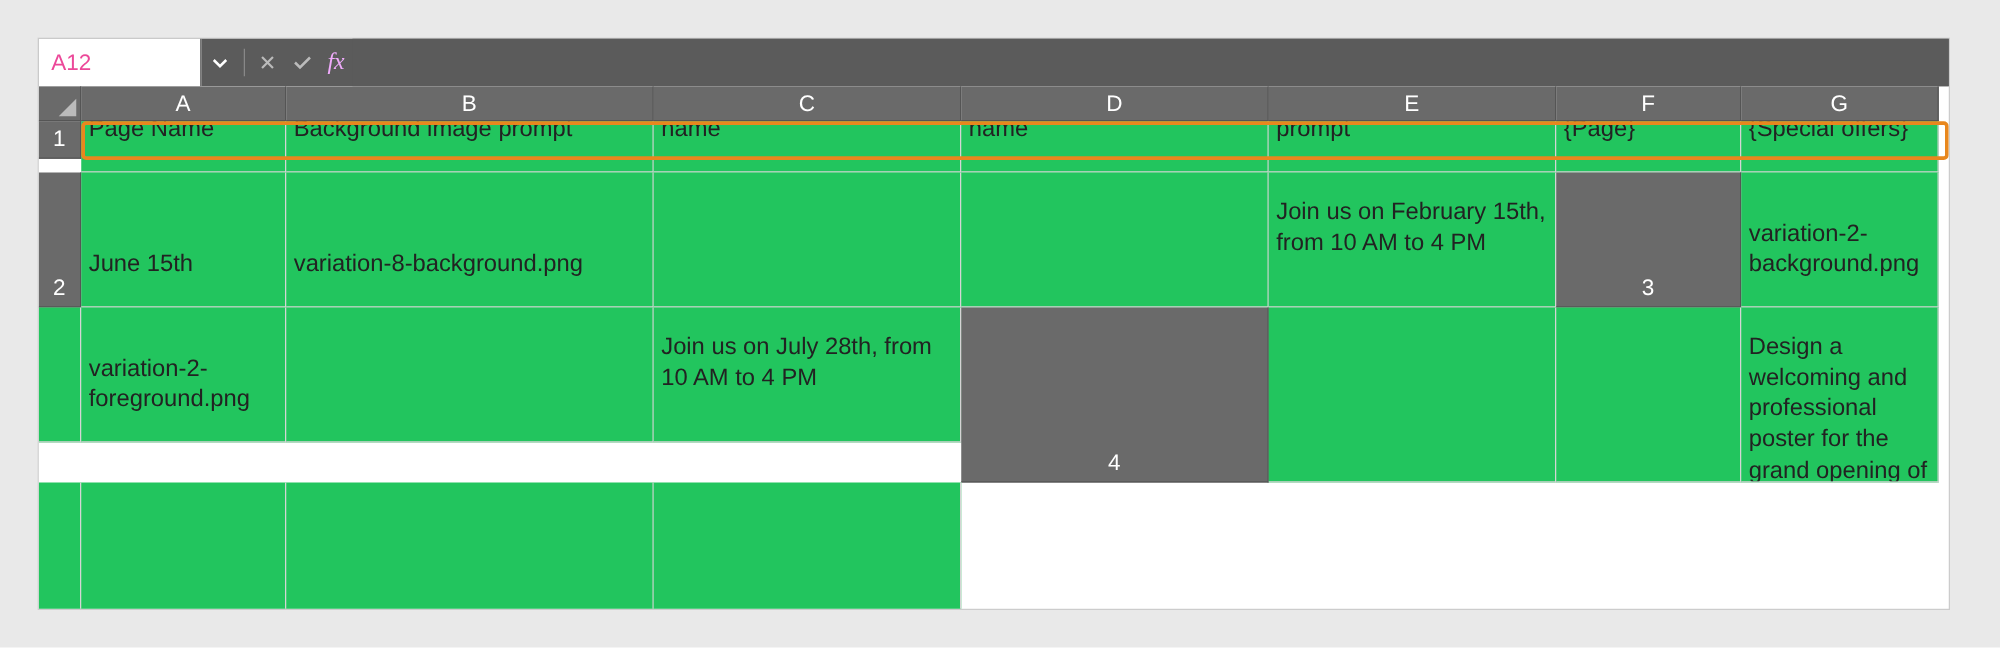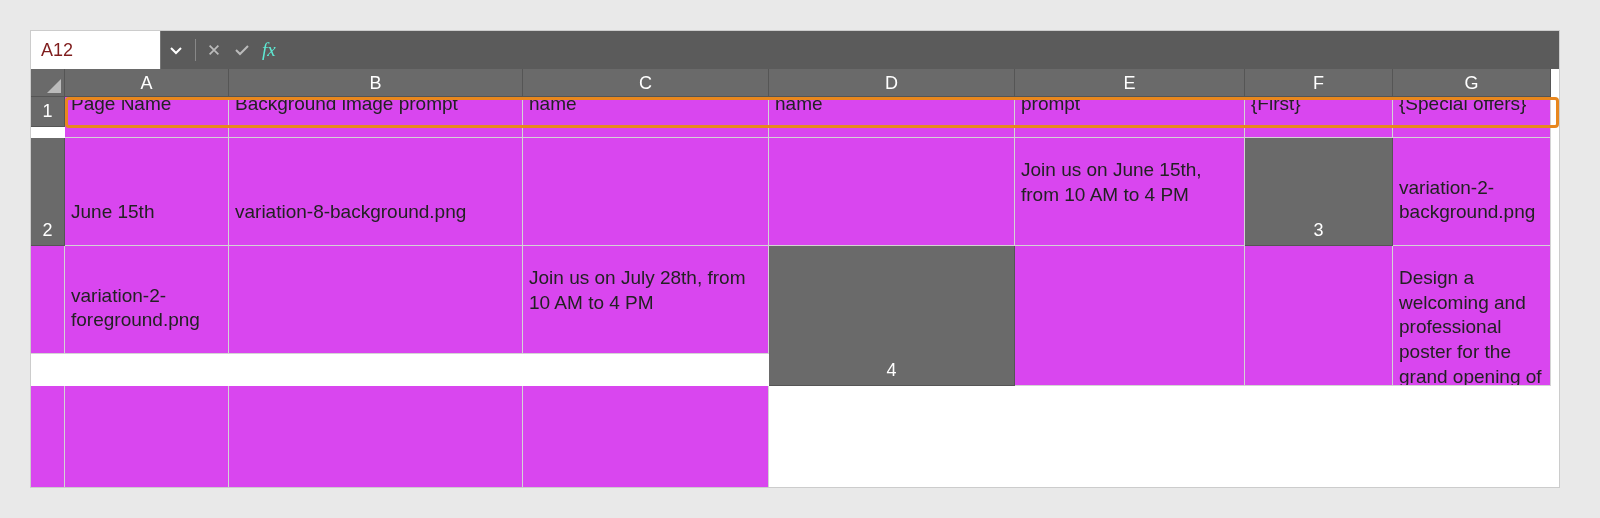--- a/index.html
+++ b/index.html
@@ -29,21 +29,21 @@
       background: #5b5b5b;
       display: flex;
       align-items: center;
       color: #fff;
       font-size: 17px;
     }
     .name-box {
       width: 130px;
       height: 38px;
       background: #fff;
-      color: #7f1d1d;
+      color: #ec4899;
       display: flex;
       align-items: center;
       padding-left: 10px;
       border-right: 1px solid #777;
       font-size: 18px;
     }
     .name-box-dd {
       width: 30px;
       display: flex;
       align-items: center;
@@ -63,21 +63,21 @@
       display: flex;
       align-items: center;
       justify-content: center;
       color: #b5b5b5;
       font-size: 18px;
     }
     .fx-label {
       font-style: italic;
       font-family: "Times New Roman", serif;
       font-size: 19px;
-      color: #5eead4;
+      color: #f0abfc;
       padding: 0 6px;
     }
     .formula-input {
       flex: 1;
       height: 38px;
       background: #5b5b5b;
       border: none;
       color: #fff;
       font-size: 17px;
       padding-left: 8px;
@@ -126,21 +126,21 @@
       text-align: center;
       font-size: 18px;
       border-right: 1px solid #555;
       border-bottom: 1px solid #555;
       display: flex;
       align-items: flex-end;
       justify-content: center;
       padding-bottom: 4px;
     }
     .cell {
-      background: #d946ef;
+      background: #22c55e;
       color: #222;
       font-size: 19px;
       border-right: 1px solid #d4d4d4;
       border-bottom: 1px solid #d4d4d4;
       padding: 20px 6px;
       display: flex;
       align-items: flex-end;
       line-height: 1.3;
       overflow: hidden;
     }
@@ -203,29 +203,29 @@
     <div class="col-h">E</div>
     <div class="col-h">F</div>
     <div class="col-h">G</div>
 
     <div class="row-h" style="height:30px">1</div>
     <div class="cell" style="height:30px">Page Name</div>
     <div class="cell" style="height:30px">Background image prompt</div>
     <div class="cell" style="height:30px">Background image file name</div>
     <div class="cell" style="height:30px">Foreground image file name</div>
     <div class="cell" style="height:30px">Foreground image prompt</div>
-    <div class="cell" style="height:30px">{First}</div>
+    <div class="cell" style="height:30px">{Page}</div>
     <div class="cell" style="height:40px">{Special offers}</div>
 
     <div class="row-h" style="height:108px">2</div>
     <div class="cell" style="height:108px">June 15th</div>
     <div class="cell" style="height:108px">variation-8-background.png</div>
     <div class="cell" style="height:108px"></div>
     <div class="cell" style="height:108px"></div>
-    <div class="cell wrap" style="height:108px">Join us on June 15th, from 10 AM to 4 PM</div>
+    <div class="cell wrap" style="height:108px">Join us on February 15th, from 10 AM to 4 PM</div>
 
     <div class="row-h" style="height:108px">3</div>
     <div class="cell" style="height:108px">variation-2-background.png</div>
     <div class="cell" style="height:108px"></div>
     <div class="cell" style="height:108px">variation-2-foreground.png</div>
     <div class="cell" style="height:108px"></div>
     <div class="cell wrap" style="height:108px">Join us on July 28th, from 10 AM to 4 PM</div>
 
     <div class="row-h" style="height:140px">4</div>
     <div class="cell" style="height:140px"></div>

